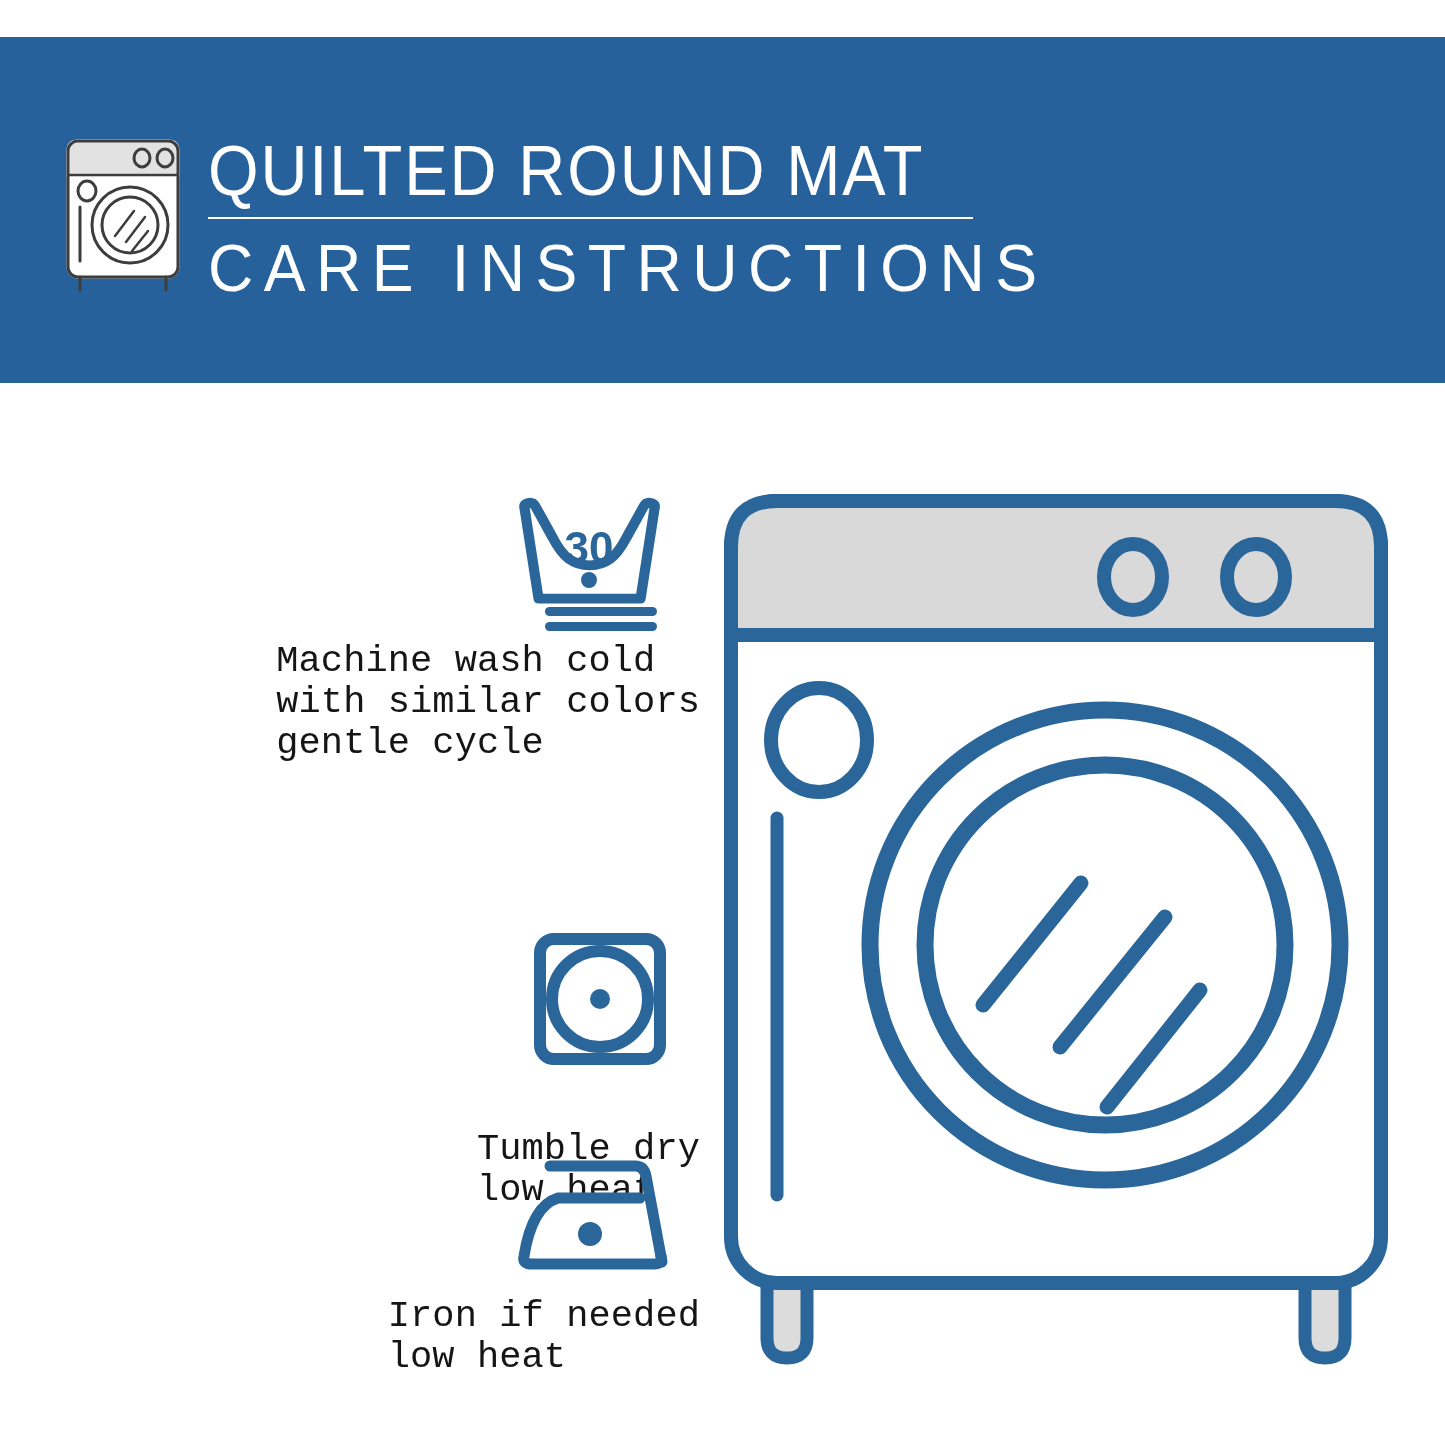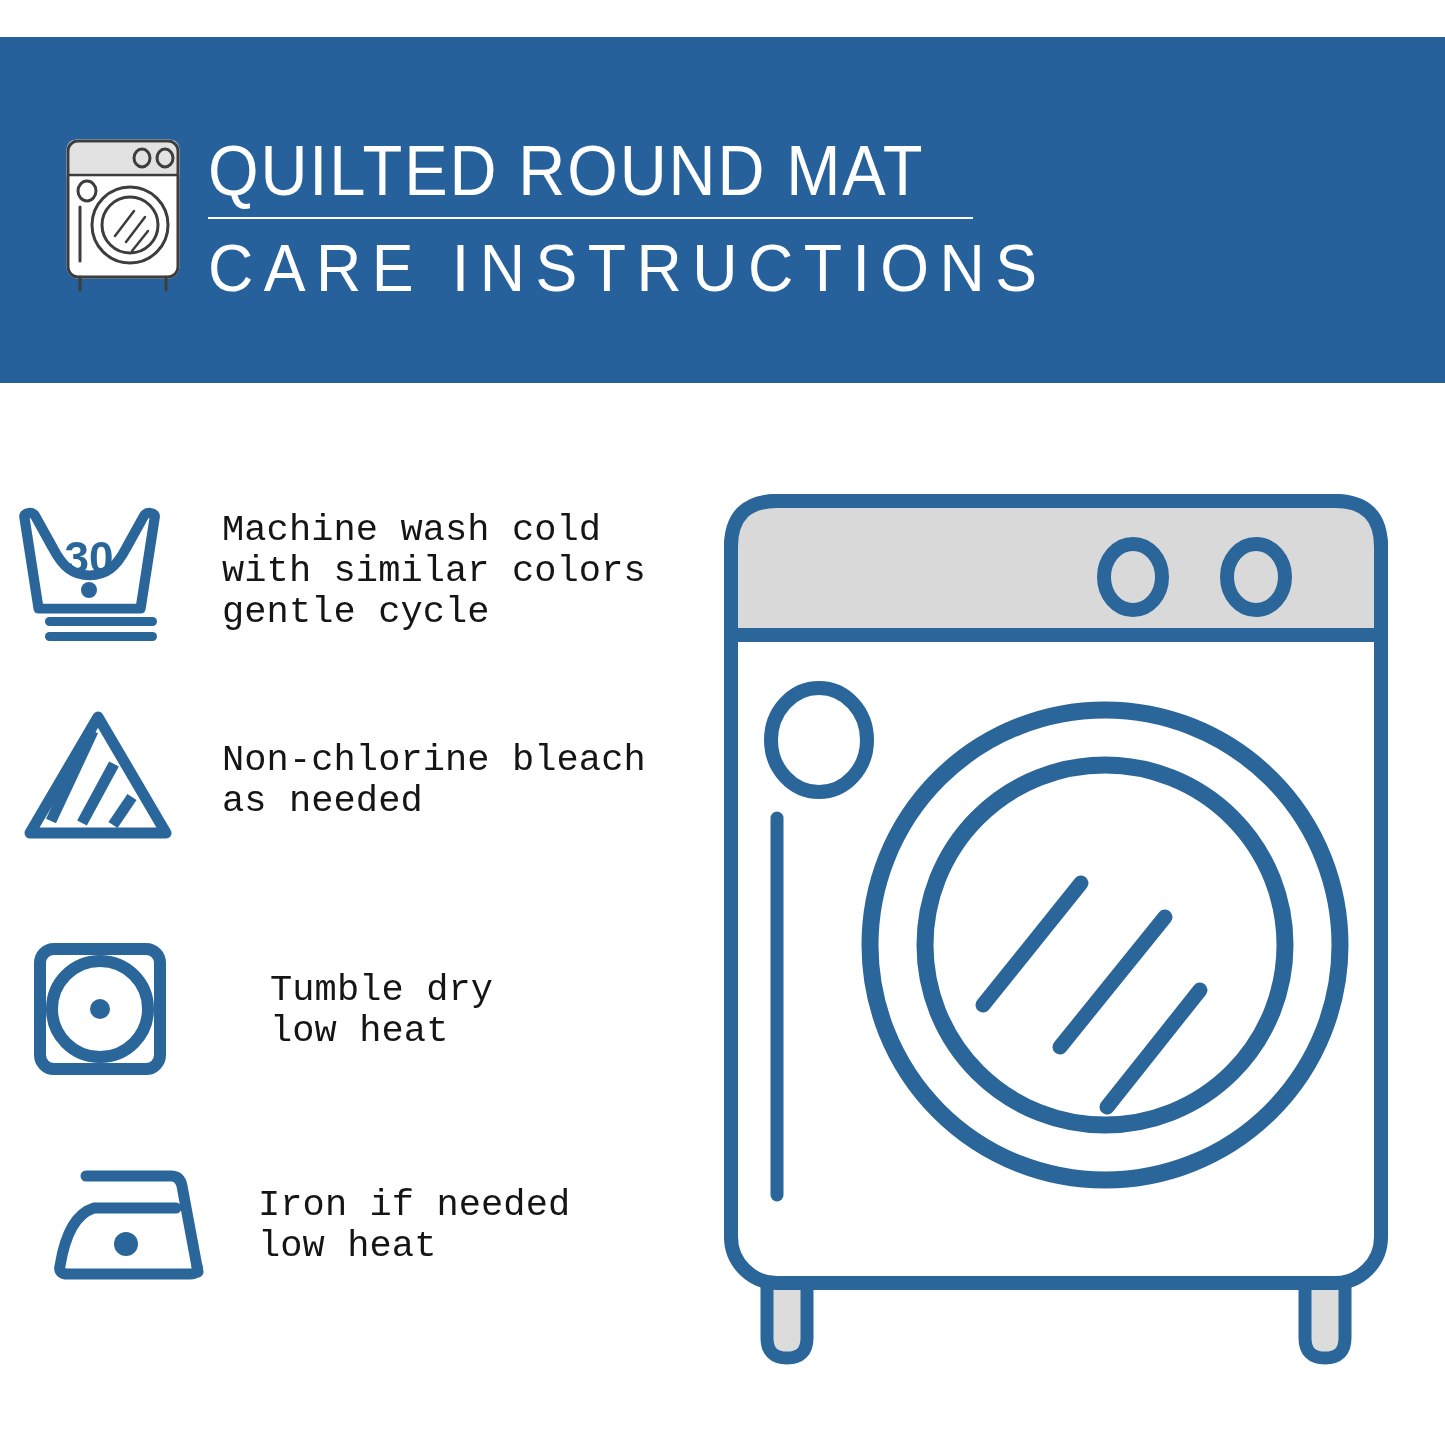--- a/index.html
+++ b/index.html
@@ -80,26 +80,27 @@
     left: 0;
     top: 346px;
     width: 700px;
     height: 1099px;
   }
   .care-row {
     position: absolute;
     left: 0;
     width: 700px;
     display: flex;
-    align-items: center;
+    align-items: flex-end;
+    flex-direction: column;
   }
   .care-row.r0 { top: 135px; height: 180px; }
   .care-row.r1 { top: 345px; height: 180px; }
   .care-row.r2 { top: 575px; height: 180px; gap: 48px; }
-  .care-row.r3 { top: 790px; height: 180px; padding-left: 36px; }
+  .care-row.r3 { top: 790px; height: 180px; }
 
   .care-icon {
     width: 200px;
     min-width: 200px;
     height: 175px;
     display: flex;
     align-items: center;
     justify-content: center;
   }
   .care-label {
@@ -180,34 +181,20 @@
 
           <rect x="35" y="126" width="112" height="9" rx="4.5" fill="#2a6699"></rect>
           <rect x="35" y="141" width="112" height="9" rx="4.5" fill="#2a6699"></rect>
         </svg>
       </div>
       <div class="care-label">Machine wash cold
 with similar colors
 gentle cycle</div>
     </div>
 
-    <div class="care-row r1">
-      <div class="care-icon">
-        <svg viewBox="0 0 180 160" width="180" height="160" aria-hidden="true">
-
-          <path d="M88 16 L156 132 L20 132 Z" fill="none" stroke="#2a6699" stroke-width="11" stroke-linejoin="round"></path>
-
-          <line x1="83" y1="30" x2="41" y2="120" stroke="#2a6699" stroke-width="11" stroke-linecap="butt"></line>
-          <line x1="104" y1="63" x2="72" y2="122" stroke="#2a6699" stroke-width="11" stroke-linecap="butt"></line>
-          <line x1="122" y1="96" x2="103" y2="124" stroke="#2a6699" stroke-width="11" stroke-linecap="butt"></line>
-        </svg>
-      </div>
-      <div class="care-label">Non-chlorine bleach
-as needed</div>
-    </div>
 
     <div class="care-row r2">
       <div class="care-icon">
         <svg viewBox="0 0 180 160" width="180" height="160" aria-hidden="true">
           <rect x="30" y="18" width="120" height="120" rx="14" ry="14" fill="none" stroke="#2a6699" stroke-width="12"></rect>
           <circle cx="90" cy="78" r="48" fill="none" stroke="#2a6699" stroke-width="12"></circle>
           <circle cx="90" cy="78" r="10" fill="#2a6699"></circle>
         </svg>
       </div>
       <div class="care-label">Tumble dry

